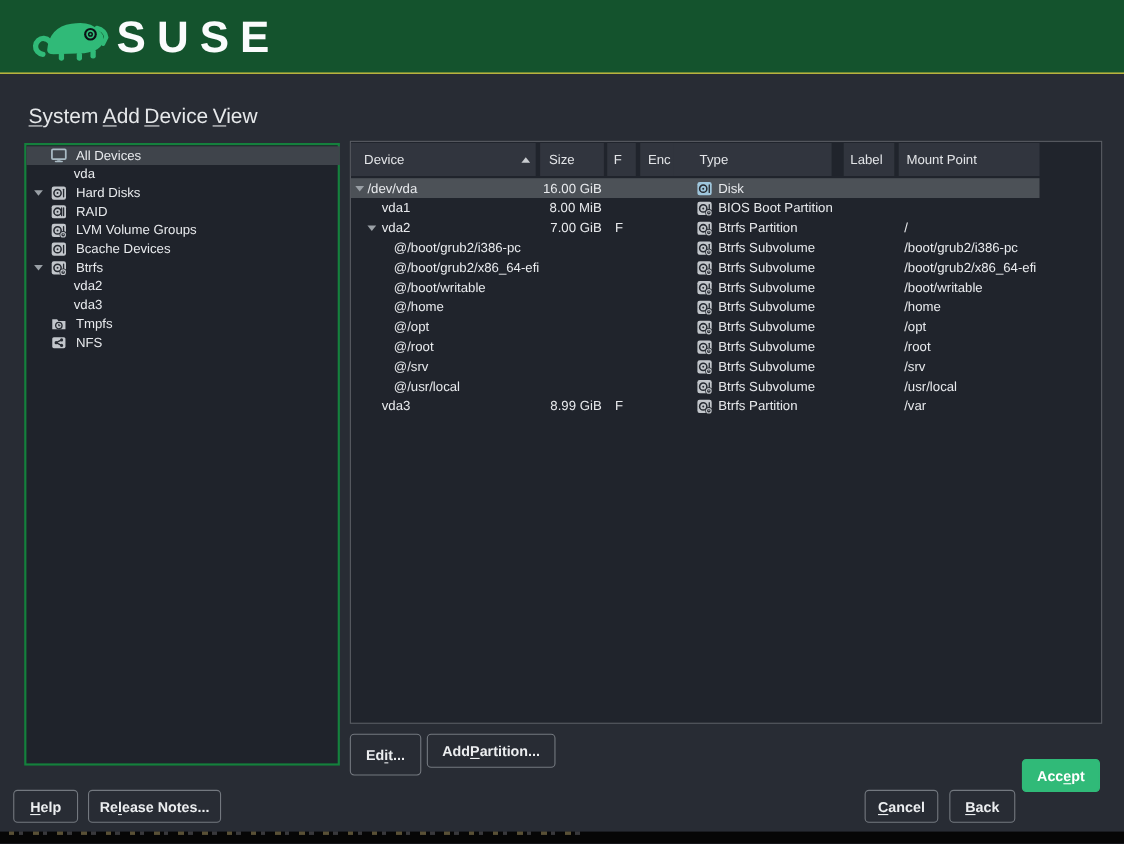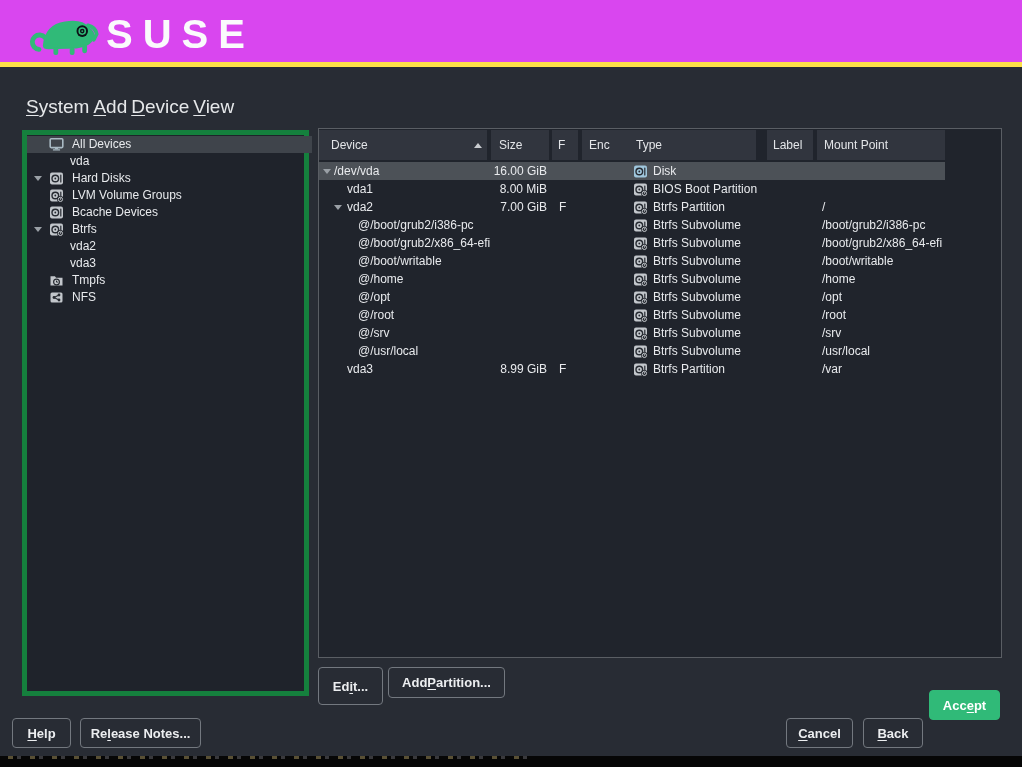--- a/index.html
+++ b/index.html
@@ -9,36 +9,36 @@
     background:#282c34;
     font-family:"Liberation Sans", sans-serif;
     color:#e8eaed;
     font-size:12px;
   }
   u { text-decoration:underline; text-underline-offset:2px; }
 
   
   .app-header {
     position:absolute; left:0; top:0; width:1022px; height:67px;
-    background:#d946ef; border-bottom:5px solid #fde047;
+    background:#14532d; border-bottom:1px solid #fde047;
   }
   .logo-wrap { position:absolute; left:26px; top:10px; width:76px; height:48px; }
   .brand-text {
     position:absolute; left:106px; top:12px;
     font-size:40px; font-weight:600; letter-spacing:10px; color:#fafbfc; line-height:44px;
   }
 
   
   .menubar { position:absolute; left:24px; top:95px; display:flex; font-size:19px; color:#e6e8ea; }
   .menu-item { padding:1px 2px; cursor:default; }
 
   
   .sidebar-panel {
     position:absolute; left:22px; top:130px; width:287px; height:566px;
-    background:#1f232b; border:5px solid #15803d;
+    background:#1f232b; border:2px solid #15803d;
   }
   .table-panel {
     position:absolute; left:318px; top:128px; width:684px; height:530px;
     background:#20242c; border:1px solid #5a5e64;
   }
 
   
   .tree-rows { position:absolute; left:0; top:1px; width:285px; }
   .tree-row { position:relative; height:17px; line-height:17px; }
   .tree-row.selected { background:#3f444b; }
@@ -153,20 +153,31 @@
 
   </svg></span>
         <span class="tree-label">Hard Disks</span>
       </div>
       <div class="tree-row">
         <span class="tree-icon"><svg width="15" height="15" viewBox="0 0 15 15">
     <rect x="1" y="1.5" width="13" height="12" rx="2" fill="#c2c6cb"></rect>
     <circle cx="6.3" cy="7.5" r="3.3" fill="none" stroke="#262a31" stroke-width="1.4"></circle>
     <circle cx="6.3" cy="7.5" r="0.9" fill="#262a31"></circle>
     <rect x="11.2" y="3.5" width="1.2" height="8" rx="0.6" fill="#262a31"></rect>
+    <rect x="9.4" y="3.5" width="1.2" height="8" rx="0.6" fill="#262a31"></rect>
+
+  </svg></span>
+        <span class="tree-label">RAID</span>
+      </div>
+      <div class="tree-row">
+        <span class="tree-icon"><svg width="15" height="15" viewBox="0 0 15 15">
+    <rect x="1" y="1.5" width="13" height="12" rx="2" fill="#c2c6cb"></rect>
+    <circle cx="6.3" cy="7.5" r="3.3" fill="none" stroke="#262a31" stroke-width="1.4"></circle>
+    <circle cx="6.3" cy="7.5" r="0.9" fill="#262a31"></circle>
+    <rect x="11.2" y="3.5" width="1.2" height="8" rx="0.6" fill="#262a31"></rect>
 
     <circle cx="11.4" cy="11.4" r="3.3" fill="#262a31"></circle>
       <circle cx="11.4" cy="11.4" r="2.1" fill="none" stroke="#c2c6cb" stroke-width="1"></circle>
       <rect x="11" y="10.2" width="0.9" height="1.5" fill="#c2c6cb"></rect>
   </svg></span>
         <span class="tree-label">LVM Volume Groups</span>
       </div>
       <div class="tree-row">
         <span class="tree-icon"><svg width="15" height="15" viewBox="0 0 15 15">
     <rect x="1" y="1.5" width="13" height="12" rx="2" fill="#c2c6cb"></rect>

